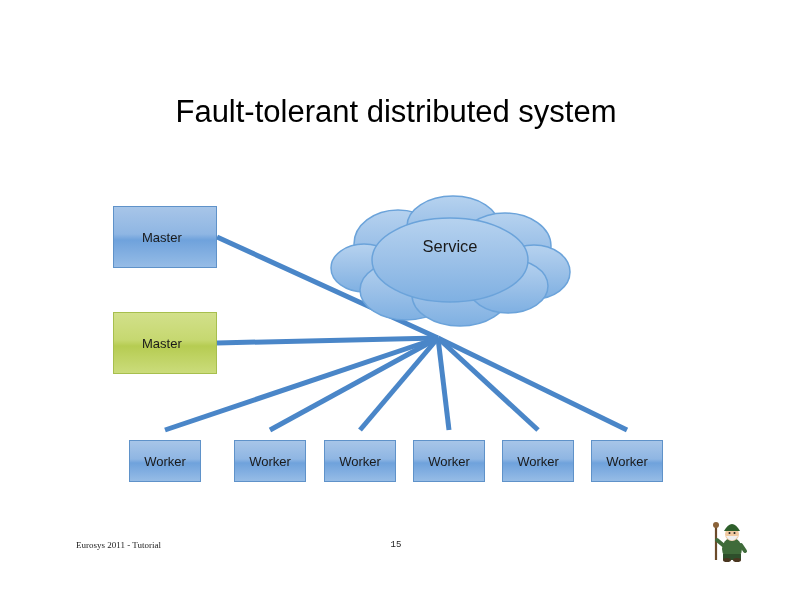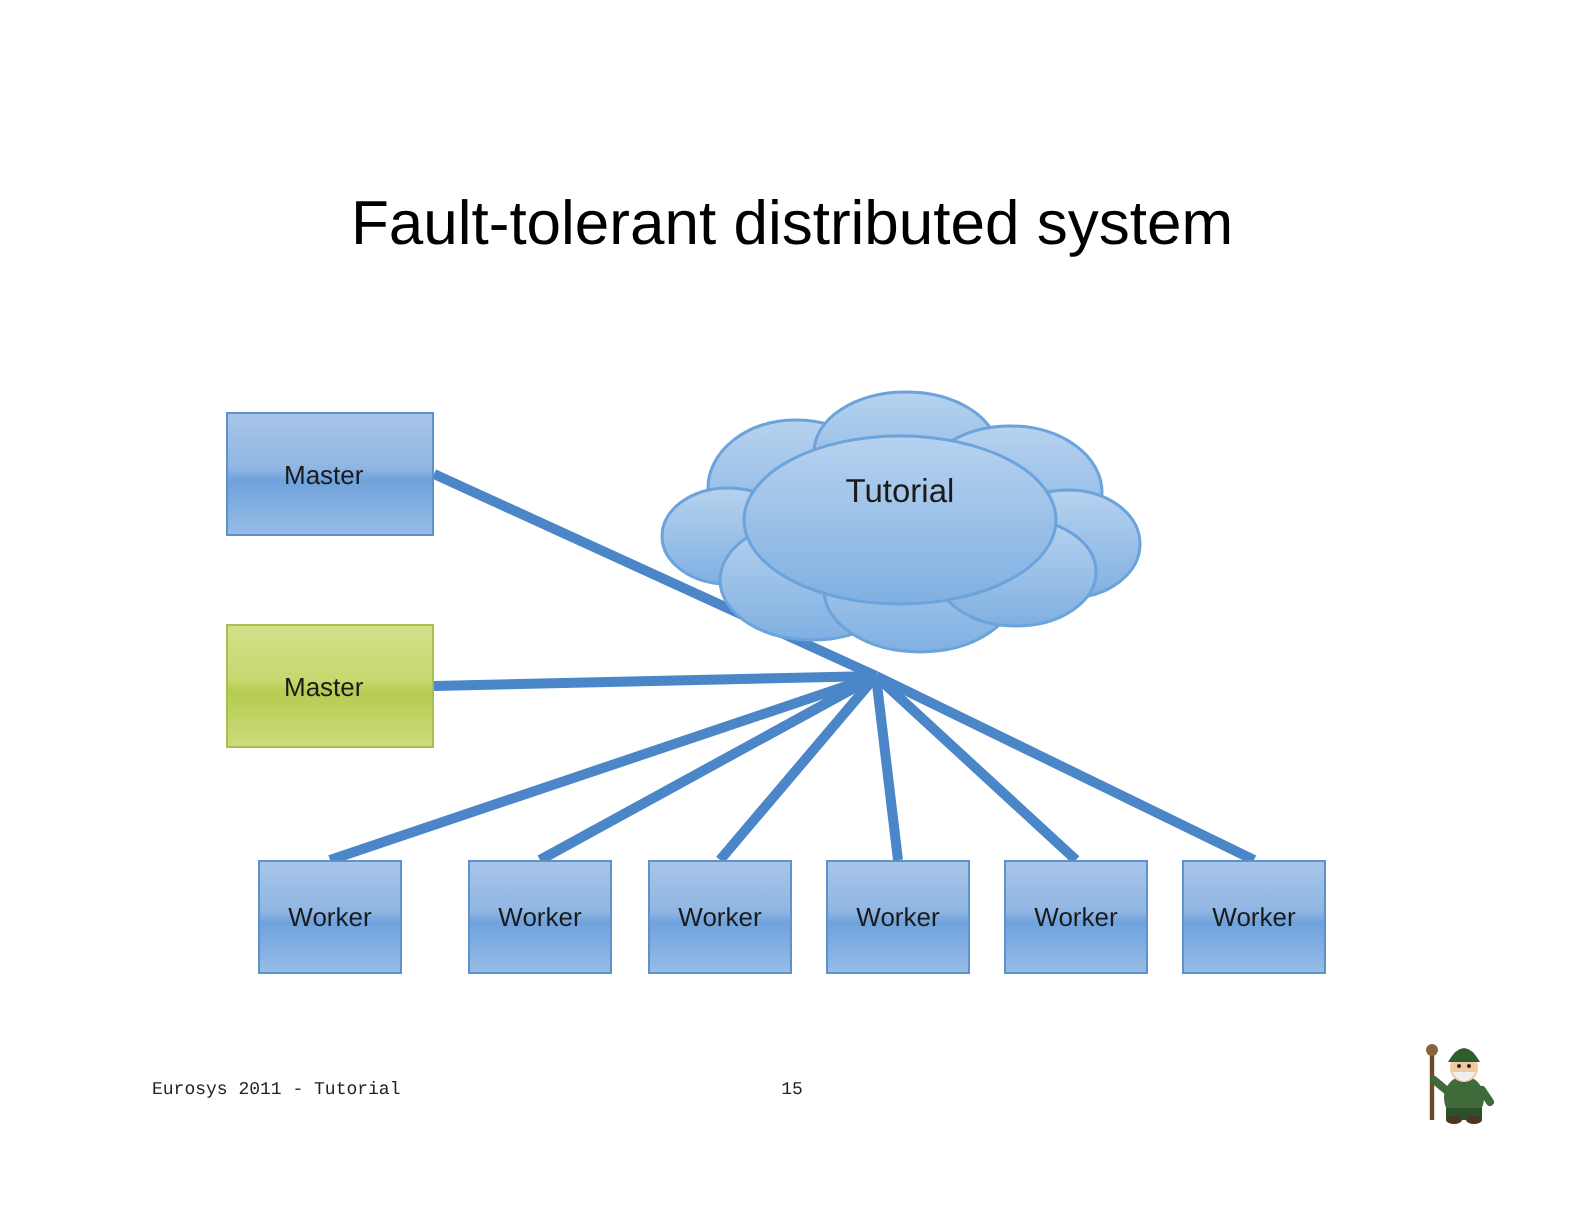--- a/index.html
+++ b/index.html
@@ -60,21 +60,21 @@
     background: linear-gradient(to bottom, #d2e08a 0%, #c6d870 45%, #b6cc52 55%, #cbdc7b 100%);
     border: 1px solid #a7bf4e;
   }
   #master1 {
     left: 113px; top: 206px; width: 104px; height: 62px;
   }
   #master2 {
     left: 113px; top: 312px; width: 104px; height: 62px;
   }
   .worker {
-    top: 430px; width: 72px; height: 57px;
+    top: 440px; width: 72px; height: 42px;
     justify-content: center;
     padding-left: 0;
   }
   #worker1 { left: 129px; }
   #worker2 { left: 234px; }
   #worker3 { left: 324px; }
   #worker4 { left: 413px; }
   #worker5 { left: 502px; }
   #worker6 { left: 591px; }
 
@@ -97,21 +97,21 @@
     line-height: 1.42;
     font-family: "Liberation Sans", sans-serif;
   }
 
   #footer-left {
     position: absolute;
     left: 76px;
     top: 540px;
     font-size: 9px;
     color: #222222;
-    font-family: Liberation Mono, monospace;
+    font-family: Liberation Serif, serif;
   }
   #footer-page {
     position: absolute;
     left: 360px;
     top: 540px;
     width: 72px;
     text-align: center;
     font-size: 9px;
     color: #222222;
     font-family: Liberation Mono, monospace;
@@ -161,21 +161,21 @@
         <ellipse cx="214" cy="82" rx="36" ry="27"></ellipse>
         <ellipse cx="44" cy="78" rx="33" ry="24"></ellipse>
         <ellipse cx="86" cy="100" rx="46" ry="30"></ellipse>
         <ellipse cx="140" cy="105" rx="48" ry="31"></ellipse>
         <ellipse cx="188" cy="96" rx="40" ry="27"></ellipse>
         <ellipse cx="130" cy="70" rx="78" ry="42"></ellipse>
       </g>
     </svg>
   </div>
   <div id="cloud-label">
-    <div>Tutorial</div>
+    <div>Service</div>
   </div>
 
   <div id="master1" class="node blue-box">
     <span>Master</span>
   </div>
 
   <div id="master2" class="node green-box">
     <span>Master</span>
   </div>
 

